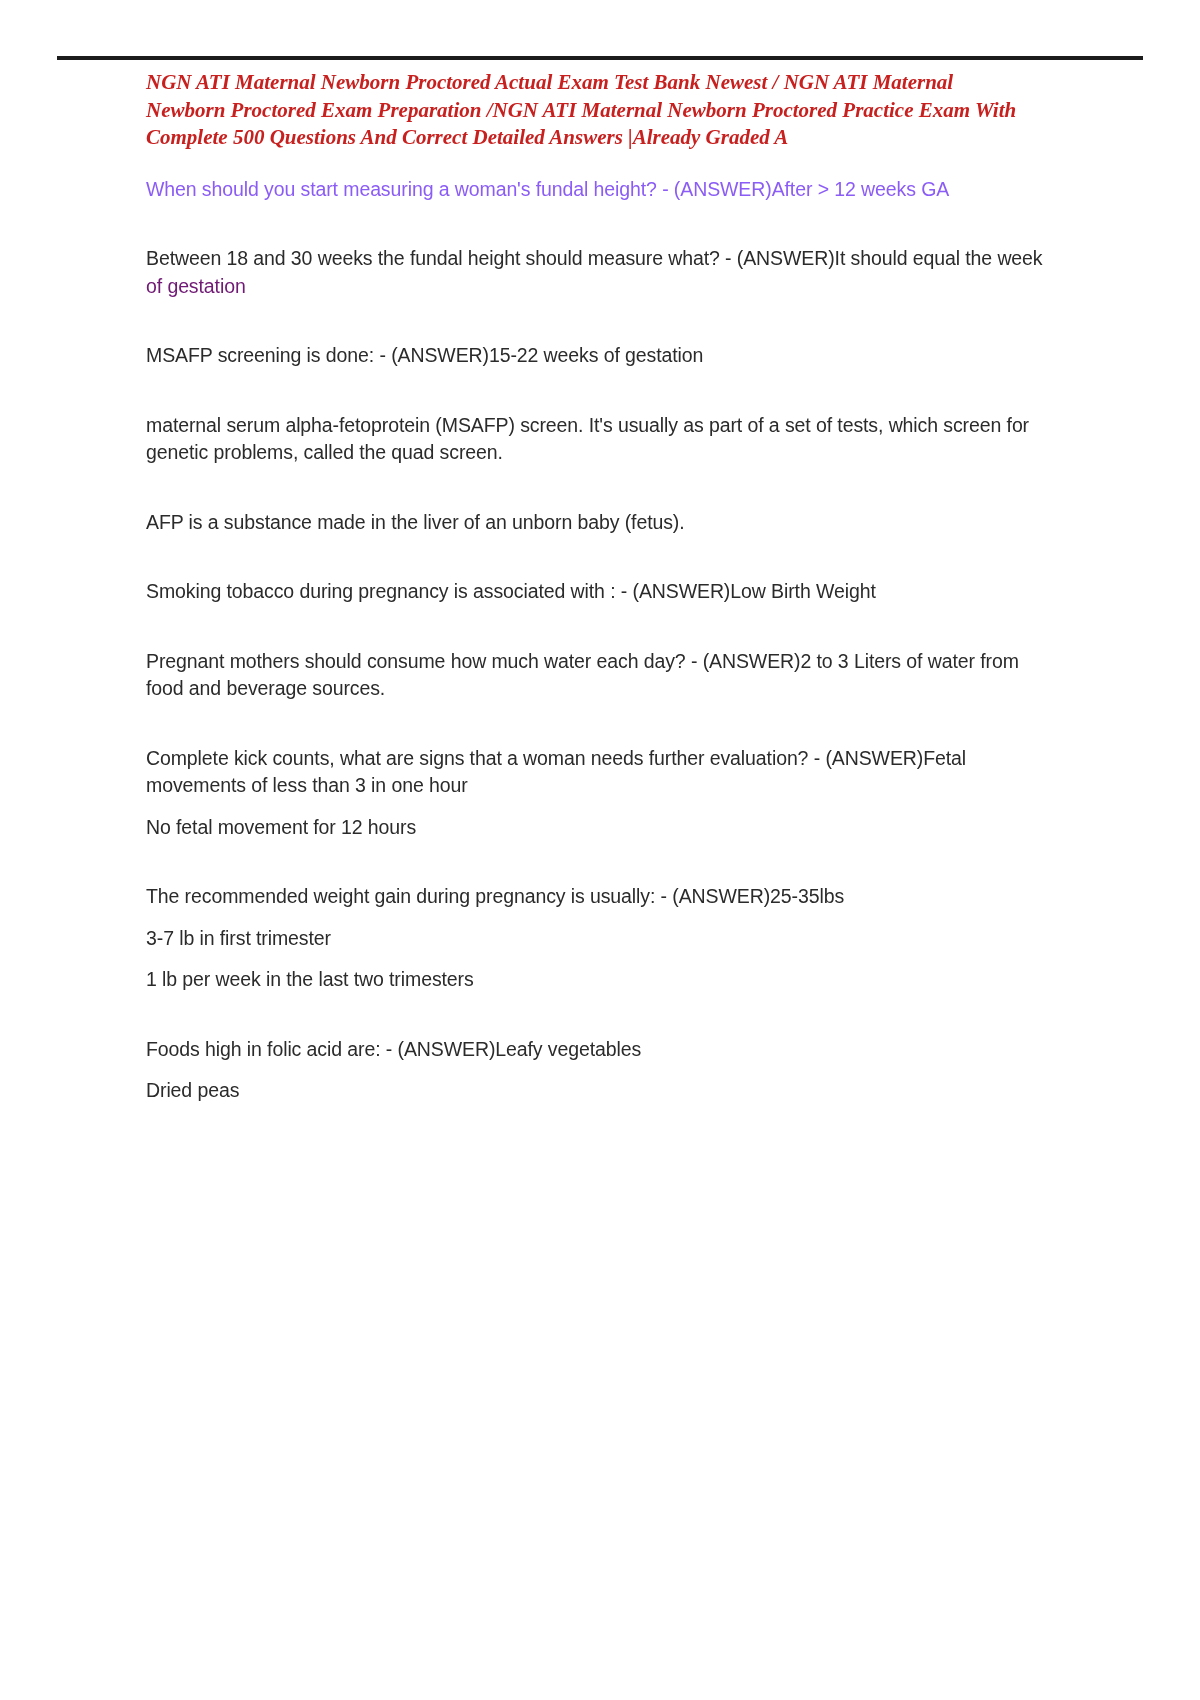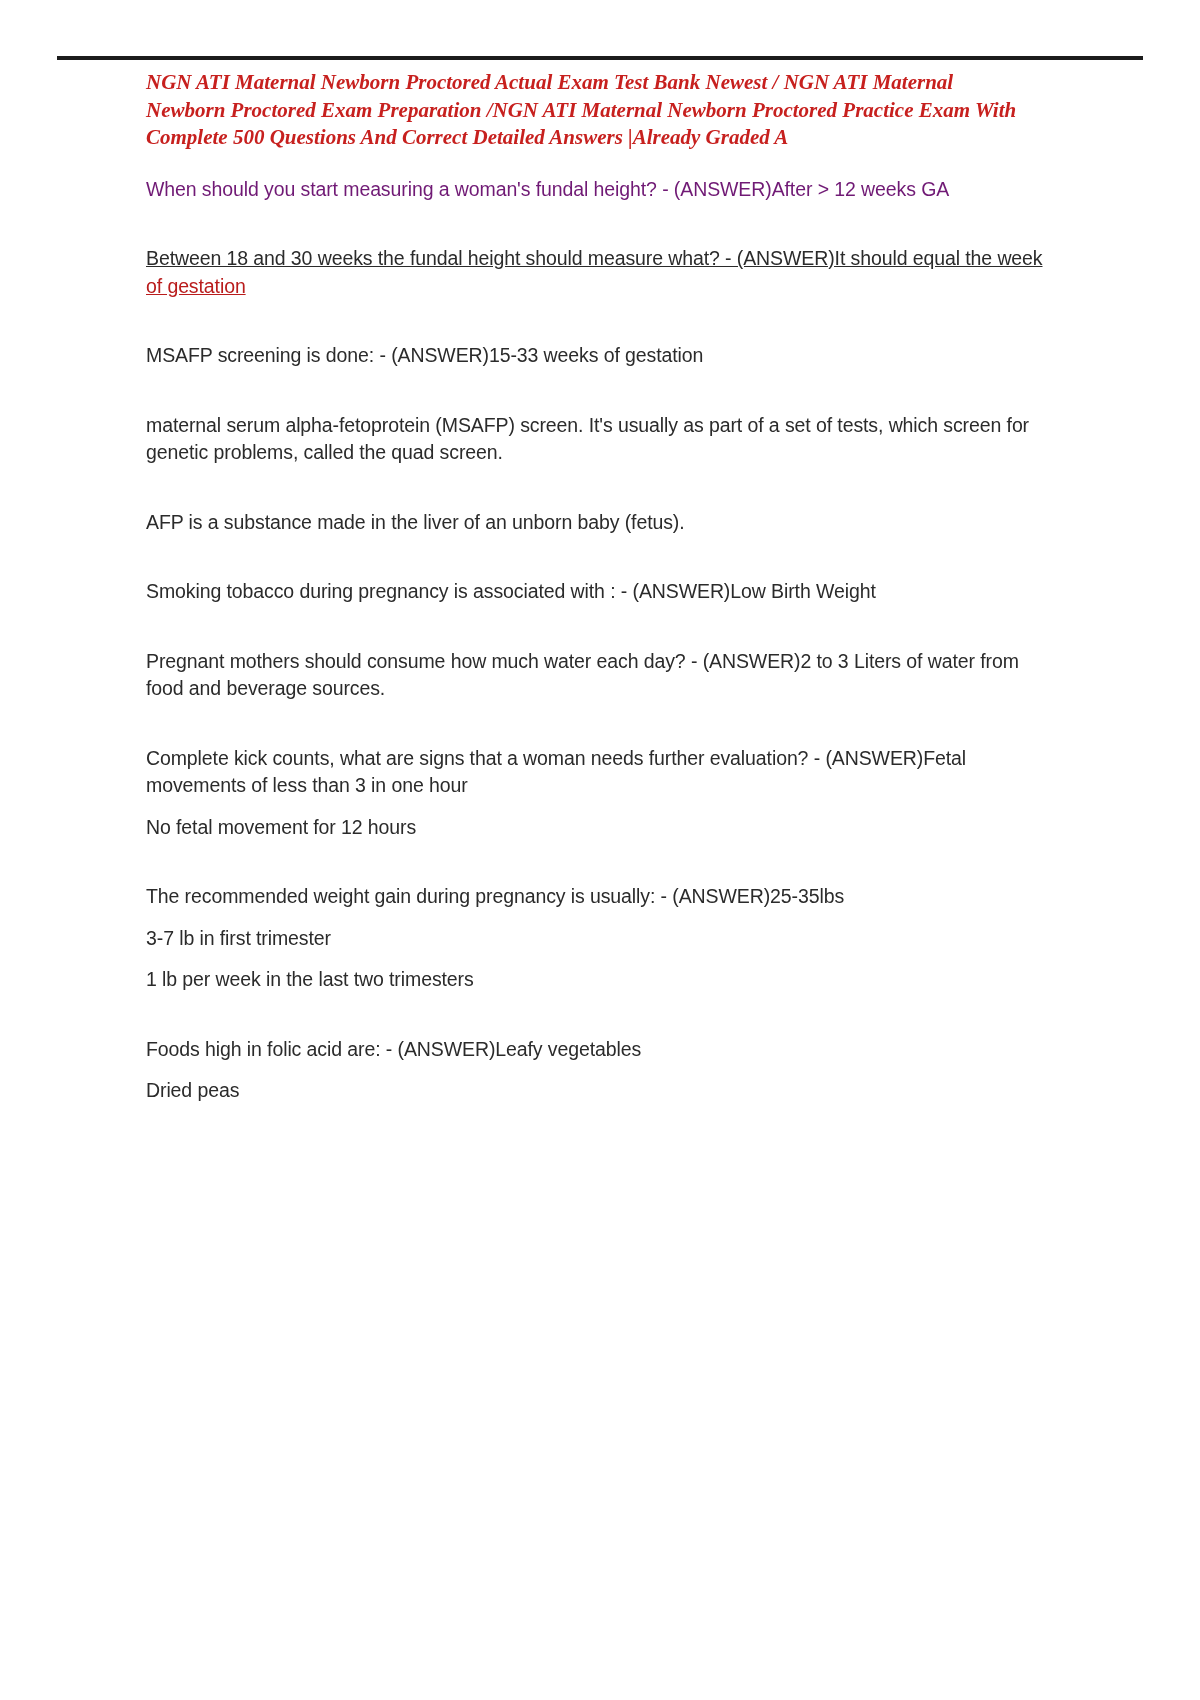--- a/index.html
+++ b/index.html
@@ -72,32 +72,32 @@
   <div class="content">
     <h1 class="doc-title" style="color: rgb(199, 32, 30);">
       <span class="line">NGN ATI Maternal Newborn Proctored Actual Exam Test Bank Newest / NGN ATI Maternal</span>
       <span class="line">Newborn Proctored Exam Preparation /NGN ATI Maternal Newborn Proctored Practice Exam With</span>
       <span class="line">Complete 500 Questions And Correct Detailed Answers |Already Graded A</span>
     </h1>
 
     <div id="qa-container">
         <div class="qa-block">
           <div class="qa-para">
-            <span class="qa-line" style="color: #701a75;">When should you start measuring a woman's fundal height? - (ANSWER)After &gt; 12 weeks GA</span>
+            <span class="qa-line" style="color: #8b5cf6;">When should you start measuring a woman's fundal height? - (ANSWER)After &gt; 12 weeks GA</span>
           </div>
         </div>
         <div class="qa-block">
           <div class="qa-para">
-            <span class="qa-line" style="color: rgb(43, 43, 43); text-decoration: underline;">Between 18 and 30 weeks the fundal height should measure what? - (ANSWER)It should equal the week</span>
-            <span class="qa-line" style="color: #b91c1c; text-decoration: underline;">of gestation</span>
+            <span class="qa-line" style="color: rgb(43, 43, 43);">Between 18 and 30 weeks the fundal height should measure what? - (ANSWER)It should equal the week</span>
+            <span class="qa-line" style="color: #701a75;">of gestation</span>
           </div>
         </div>
         <div class="qa-block">
           <div class="qa-para">
-            <span class="qa-line" style="color: rgb(43, 43, 43);">MSAFP screening is done: - (ANSWER)15-33 weeks of gestation</span>
+            <span class="qa-line" style="color: rgb(43, 43, 43);">MSAFP screening is done: - (ANSWER)15-22 weeks of gestation</span>
           </div>
         </div>
         <div class="qa-block">
           <div class="qa-para">
             <span class="qa-line" style="color: rgb(43, 43, 43);">maternal serum alpha-fetoprotein (MSAFP) screen. It's usually as part of a set of tests, which screen for</span>
             <span class="qa-line" style="color: rgb(43, 43, 43);">genetic problems, called the quad screen.</span>
           </div>
         </div>
         <div class="qa-block">
           <div class="qa-para">

